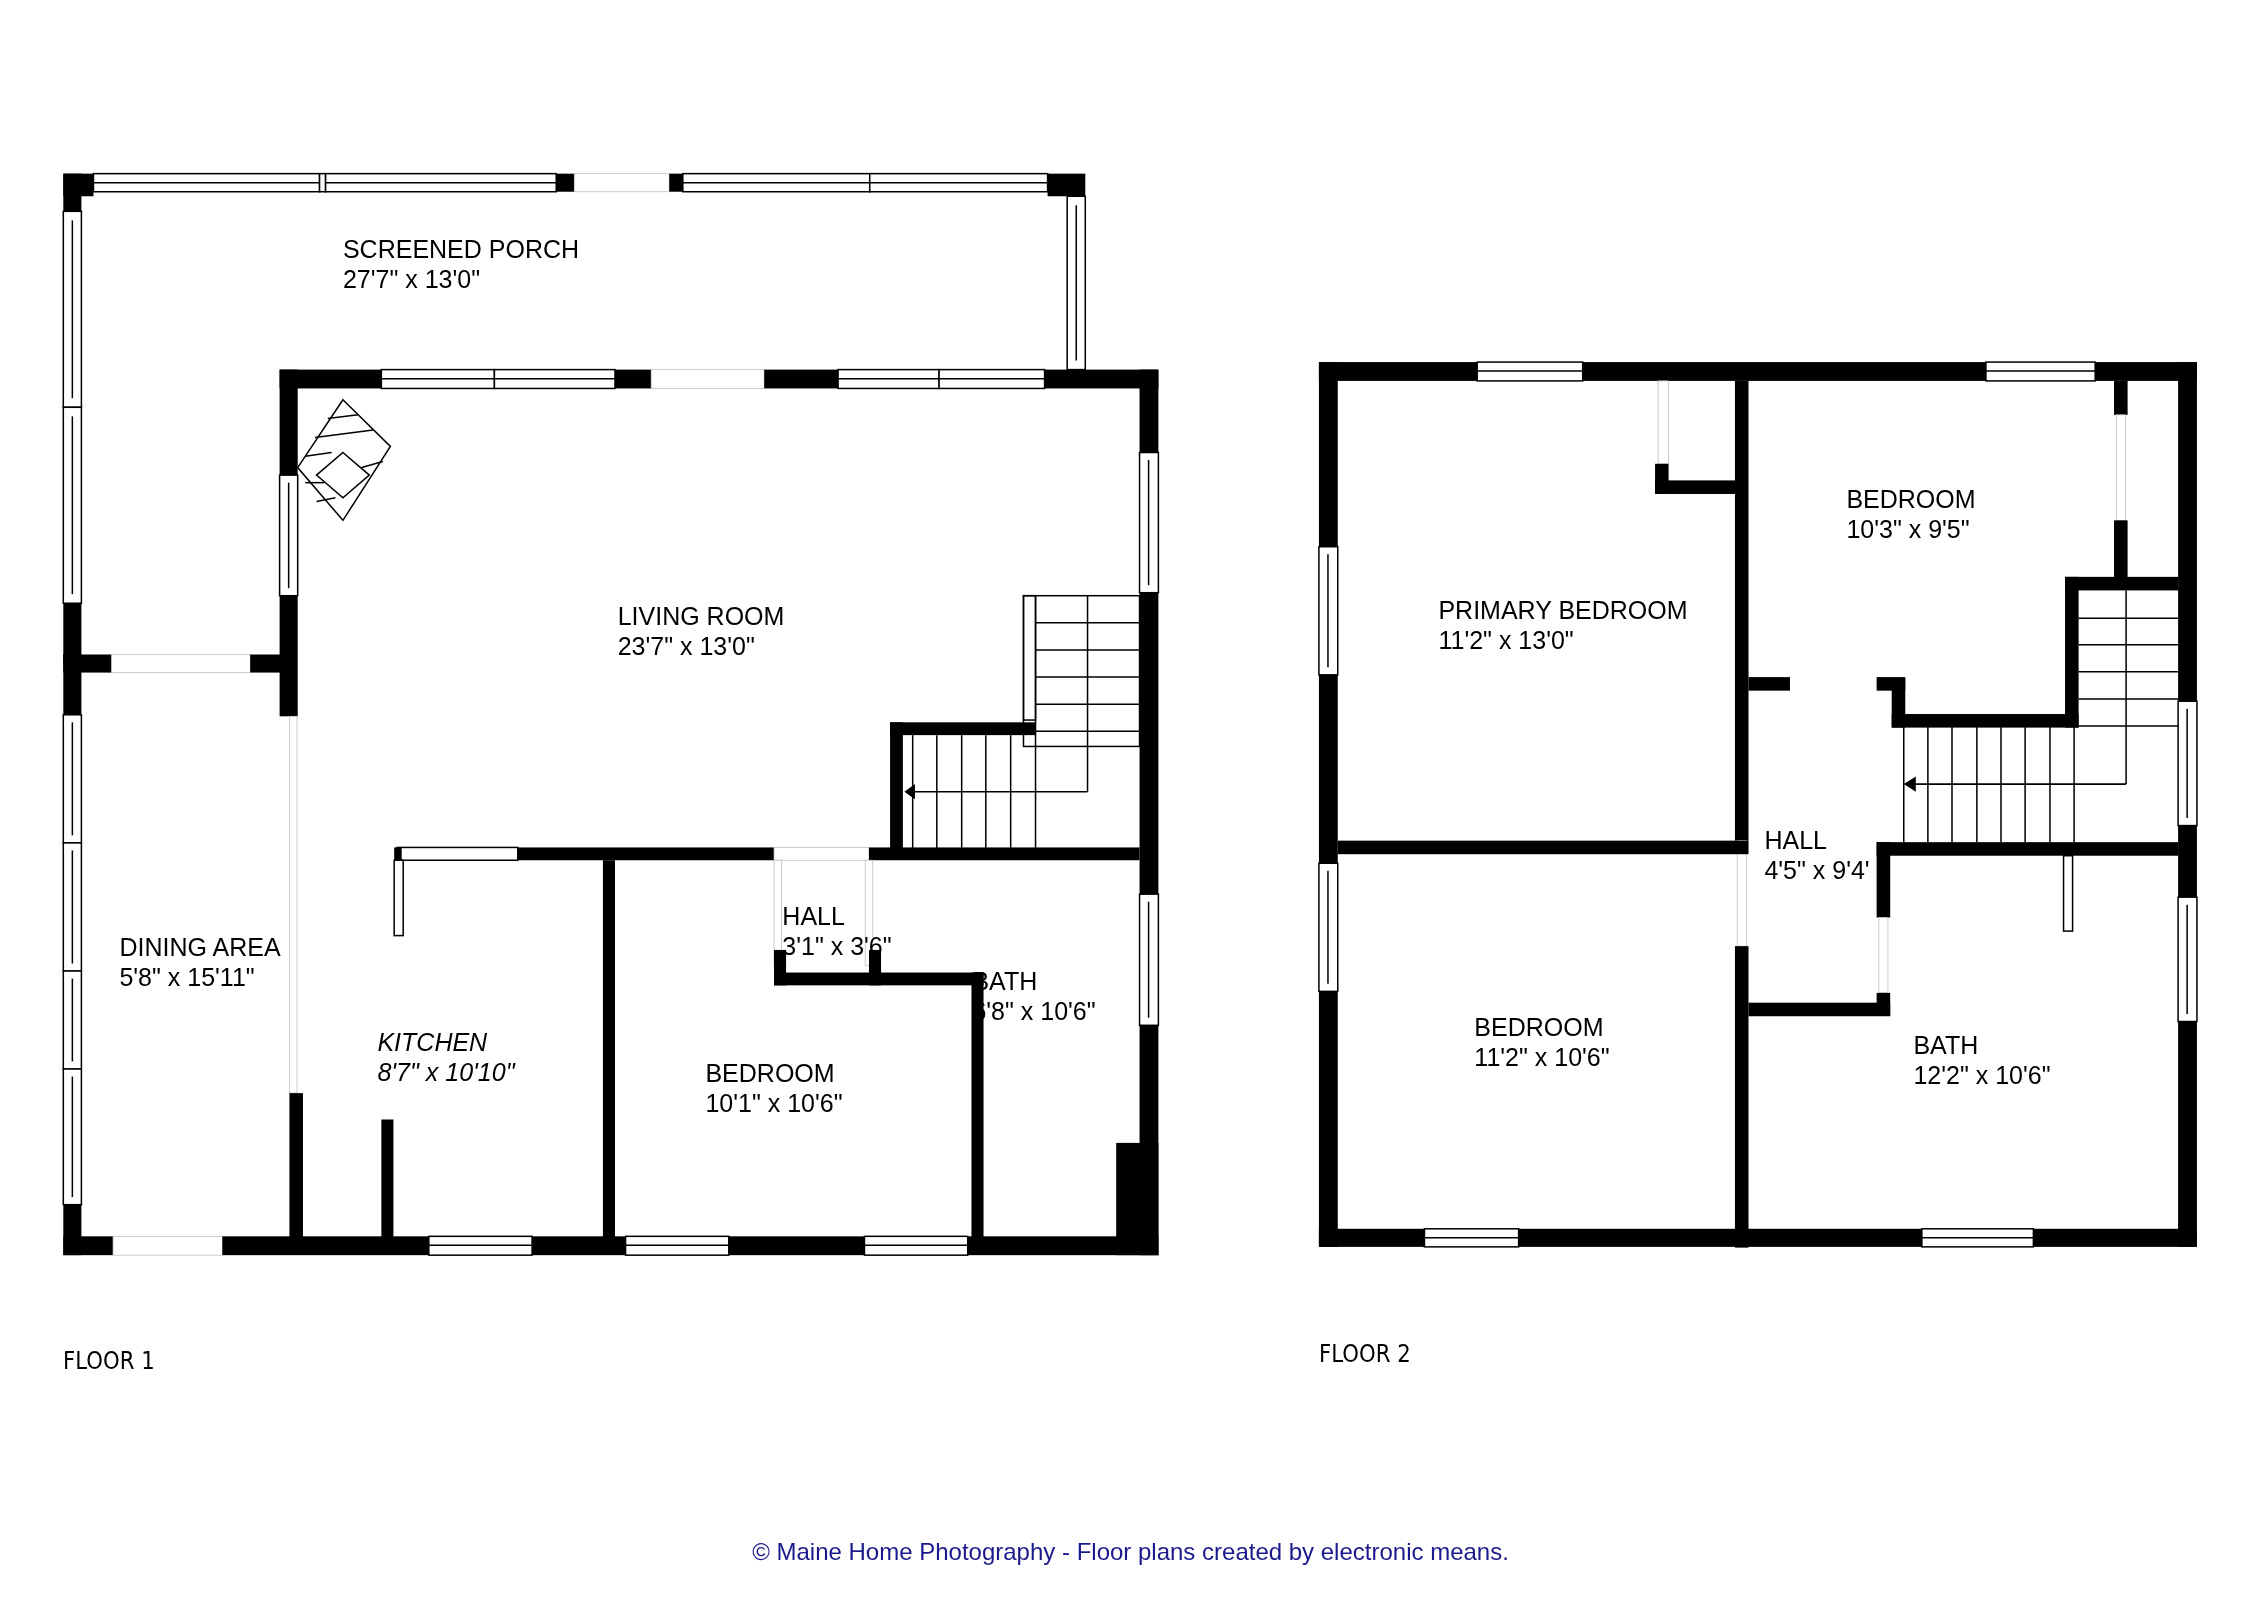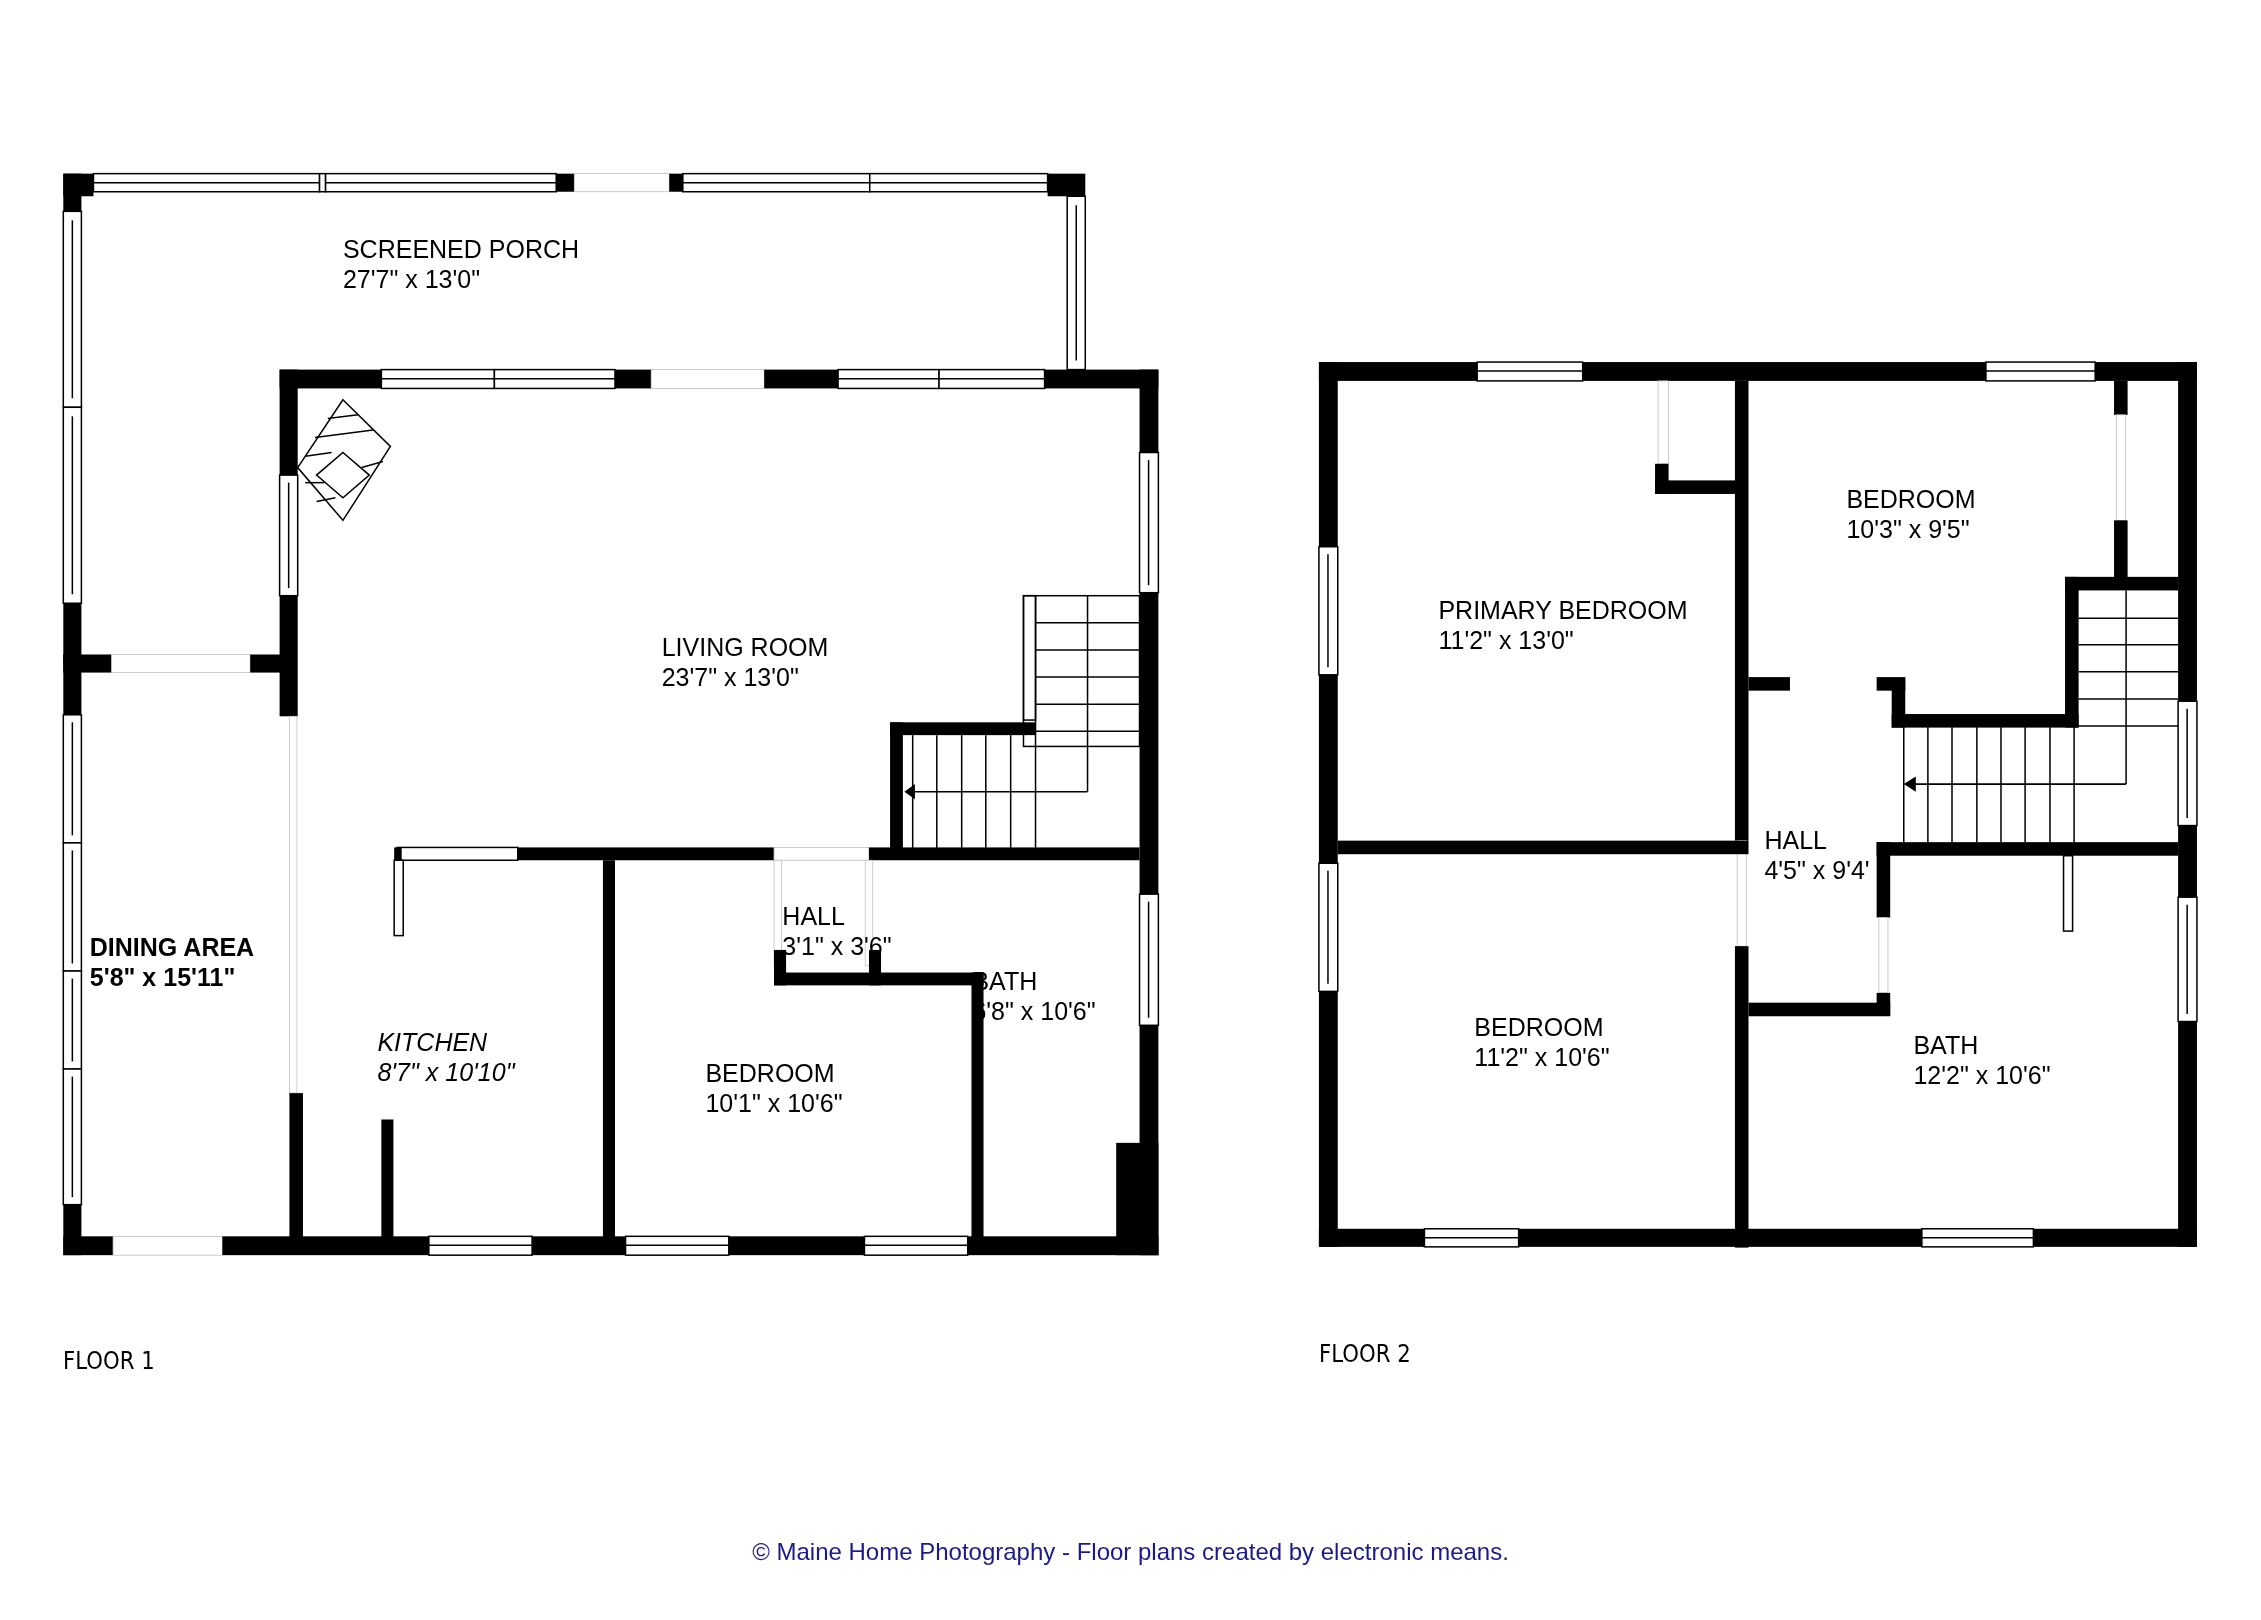--- a/index.html
+++ b/index.html
@@ -235,25 +235,25 @@
     <rect class="wall" x="2490" y="1317" width="18" height="30"></rect>
     <rect class="wall" x="2320" y="1330" width="188" height="18"></rect>
     <rect class="win" x="2738" y="1135" width="12" height="100"></rect>
   </g>
 </svg>
 
 <div class="room-label" style="left:461px;top:234px;">
   <div>SCREENED PORCH</div>
   <div>27'7" x 13'0"</div>
 </div>
-<div class="room-label" style="left:701px;top:632px;margin-left:44px;">
+<div class="room-label" style="left:701px;top:601px;">
   <div>LIVING ROOM</div>
   <div>23'7" x 13'0"</div>
 </div>
-<div class="room-label" style="left:172px;top:932px;font-weight:bold;">
+<div class="room-label" style="left:200px;top:932px;">
   <div>DINING AREA</div>
   <div>5'8" x 15'11"</div>
 </div>
 <div class="room-label" style="left:446px;top:1027px;font-style:italic;">
   <div>KITCHEN</div>
   <div>8'7" x 10'10"</div>
 </div>
 <div class="room-label" style="left:774px;top:1058px;">
   <div>BEDROOM</div>
   <div>10'1" x 10'6"</div>

